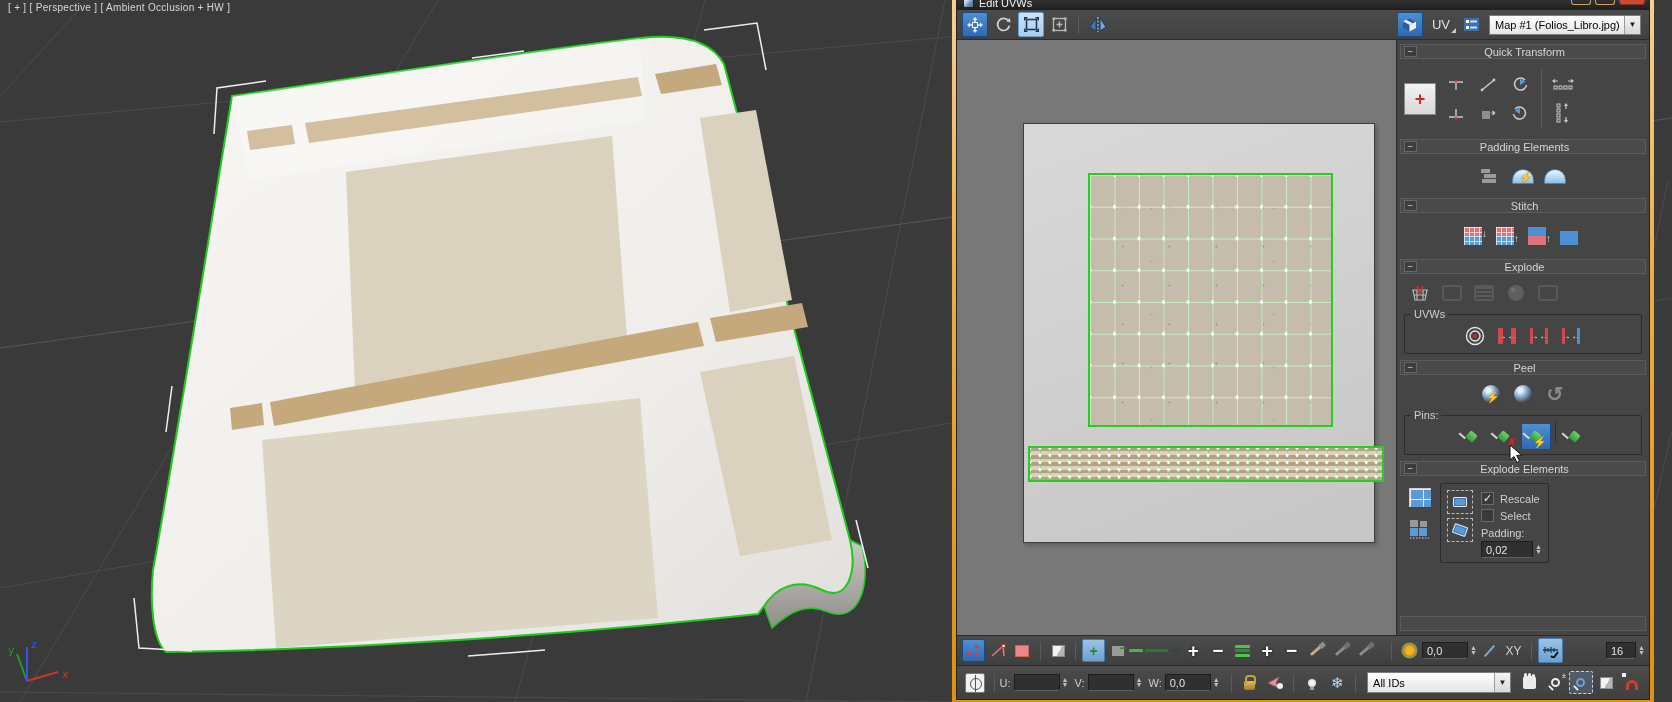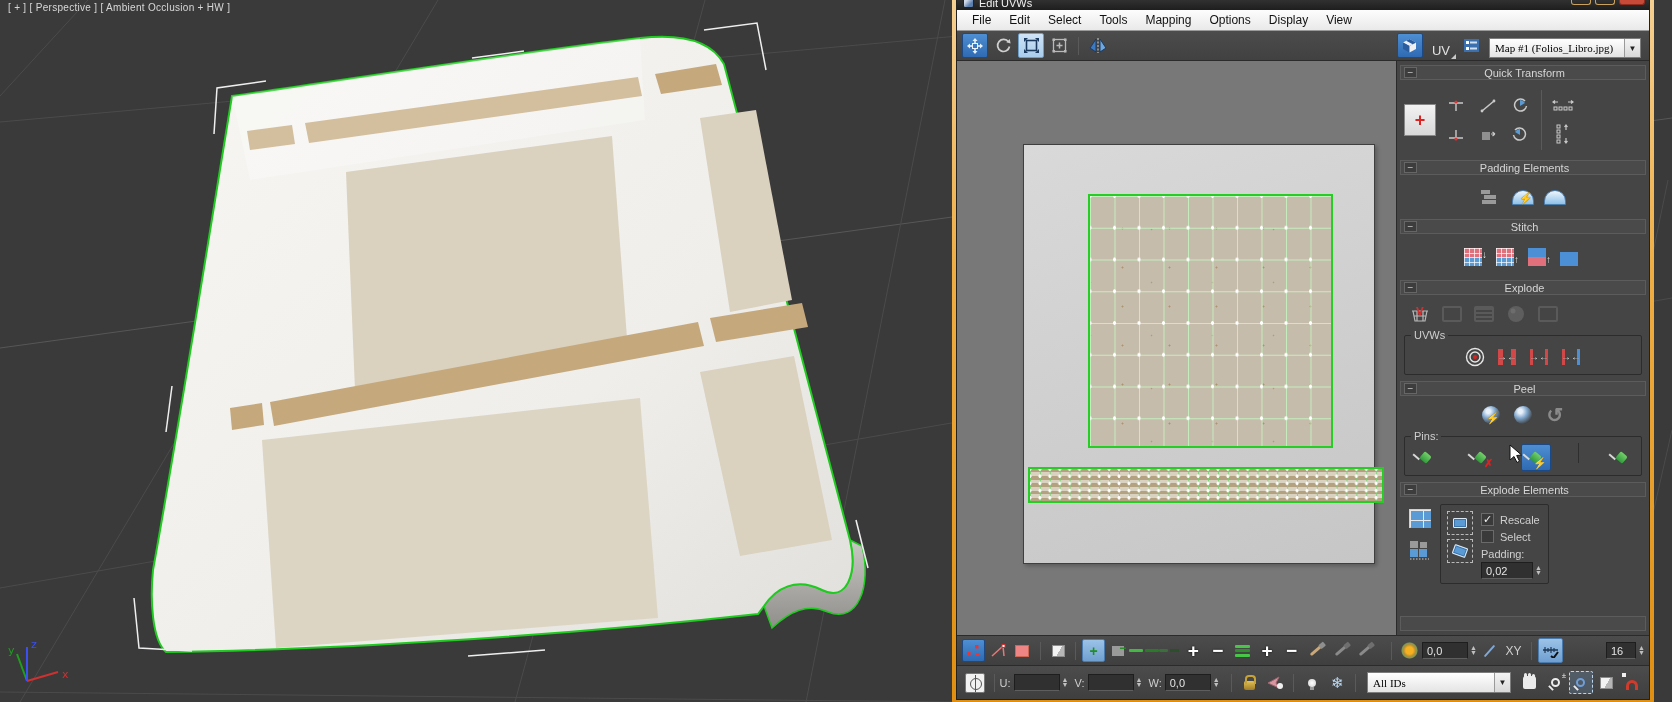--- a/index.html
+++ b/index.html
@@ -32,25 +32,25 @@
   .menu-item { font-size:12px; color:#111; padding:2px 9px; }
 
   
   #toolbar { height:30px; background:linear-gradient(#4c4c4c,#414141); border-bottom:1px solid #2b2b2b;
              display:flex; align-items:center; padding:0 4px; }
   .tbtn { width:26px; height:25px; display:flex; align-items:center; justify-content:center;
           border-radius:2px; margin:0 1px; position:relative; }
   .tbtn.sel { background:linear-gradient(#4e8ed2,#2f6ab2); border:1px solid #1d4a85; }
   .tbtn.hl  { background:linear-gradient(#cfe3f5,#a9cdec); border:1px solid #6f9ec7; }
   .vsep { width:1px; height:18px; background:#2e2e2e; border-right:1px solid #5a5a5a; margin:0 5px; }
-  #tb-right { margin-left:auto; display:flex; align-items:flex-end; }
+  #tb-right { margin-left:auto; display:flex; align-items:center; }
   #uv-lbl { color:#e2e2e2; font-size:13px; margin:0 7px 0 8px; position:relative; }
   #uv-lbl::after { content:""; position:absolute; right:-6px; bottom:-1px; border-left:5px solid transparent; border-bottom:5px solid #c9c9c9; }
   .ddown { background:linear-gradient(#ffffff,#e4e4e4); border:1px solid #7d7d7d; height:20px;
-           display:flex; align-items:center; font-size:11px; color:#000; padding-left:5px; position:relative;font-family:Liberation Serif, serif; }
+           display:flex; align-items:center; font-size:11px; color:#000; padding-left:5px; position:relative; }
   .ddown .arrowbox { margin-left:auto; width:16px; height:100%; border-left:1px solid #9a9a9a;
            display:flex; align-items:center; justify-content:center; font-size:8px; color:#222;
            background:linear-gradient(#f4f4f4,#d8d8d8); }
   #map-dd { width:152px; margin:0 4px; }
 
   
   #content { flex:1; display:flex; min-height:0; }
 
   
   #canvas { flex:1; position:relative; background:#787878; border-right:1px solid #2a2a2a; overflow:hidden; }
@@ -254,30 +254,20 @@
   <div id="titlebar">
     <span id="title-icon"></span>
     <span>Edit UVWs</span>
     <span id="winbtns">
       <span class="winbtn"></span>
       <span class="winbtn"></span>
       <span class="winbtn close"></span>
     </span>
   </div>
 
-  <div id="menubar">
-    <span class="menu-item">File</span>
-    <span class="menu-item">Edit</span>
-    <span class="menu-item">Select</span>
-    <span class="menu-item">Tools</span>
-    <span class="menu-item">Mapping</span>
-    <span class="menu-item">Options</span>
-    <span class="menu-item">Display</span>
-    <span class="menu-item">View</span>
-  </div>
 
   <div id="toolbar">
     <span class="tbtn sel">
       <svg width="16" height="16">
         <g stroke="#eaf2fa" stroke-width="1.6">
               <line x1="8" y1="2" x2="8" y2="14"></line>
               <line x1="2" y1="8" x2="14" y2="8"></line>
             </g>
         <g fill="#eaf2fa">
               <path d="M8,0 L10.5,3 H5.5Z"></path>
@@ -567,21 +557,21 @@
                   <span class="bolt" style="left:4px;top:6px;">⚡</span>
                 </span>
               </span>
           <span class="ibtn">
                 <span class="sphereic"></span>
               </span>
           <span class="ibtn">
                 <span style="color:#8a8a8a;font-size:20px;font-weight:bold;">↺</span>
               </span>
         </div>
-        <div class="groupbox" style="display:flex;justify-content:space-between;">
+        <div class="groupbox" style="display:flex;justify-content:center;">
           <span class="grouplegend">Pins:</span>
           <span class="ibtn">
                 <span class="pin"></span>
               </span>
           <span class="ibtn">
                 <span class="pin"></span>
                 <span style="position:absolute;right:2px;bottom:1px;color:#d22;font-size:11px;font-weight:bold;">✗</span>
               </span>
           <span class="ibtn sel">
                 <span class="pin"></span>

